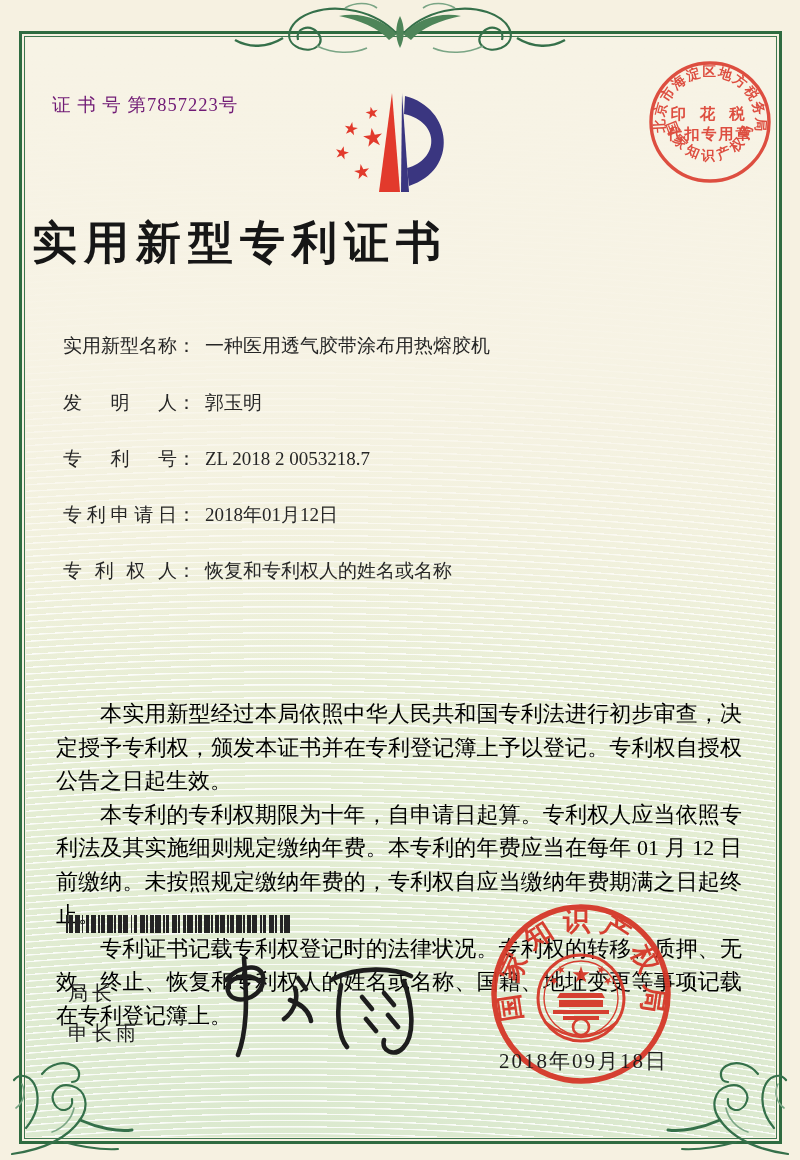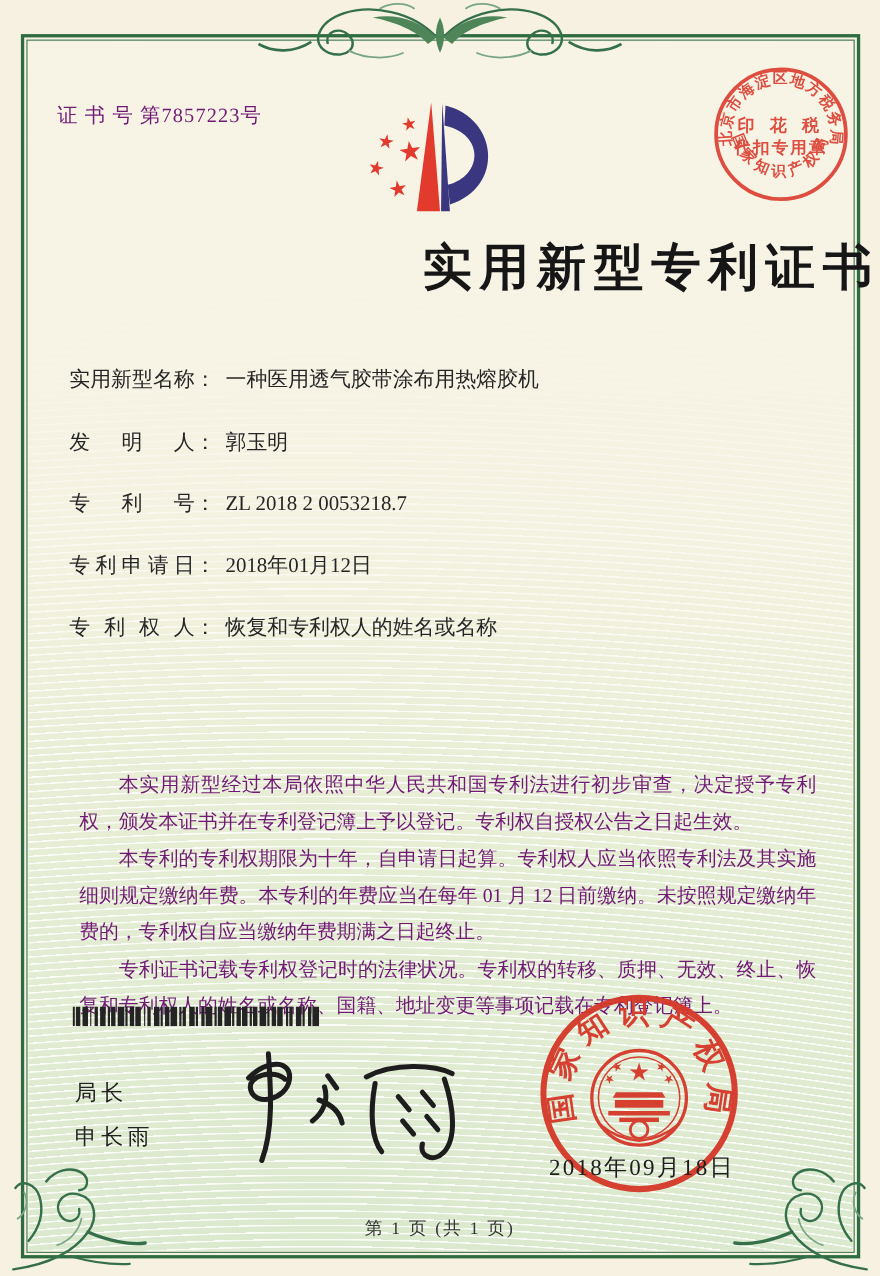--- a/index.html
+++ b/index.html
@@ -8,31 +8,31 @@
   
   .frame{position:absolute;left:19px;top:31px;right:18px;bottom:16px;border:3px solid #2e6b40;}
   .frame::before{content:"";position:absolute;inset:2px;border:1px solid #3d7750;}
   .cert-bg{position:absolute;inset:4px;
     background:
       linear-gradient(180deg, rgba(247,243,229,1) 0%, rgba(247,243,229,.92) 28%, rgba(247,243,229,0) 58%),
       repeating-radial-gradient(ellipse 1900px 1300px at 35% 225%, rgba(255,255,255,0) 0px, rgba(255,255,255,0) 7px, rgba(255,255,255,.85) 8px, rgba(255,255,255,.85) 9.5px),
       linear-gradient(180deg,#f4efdd 0%,#eff0da 45%,#e4edd3 70%,#dbe9cf 100%);}
   
   .cert-no{position:absolute;left:52px;top:92px;font-size:18.5px;letter-spacing:1px;color:#701a75;}
-  .title{position:absolute;left:0;right:0;top:213px;text-align:right;font-size:45px;font-weight:700;
+  .title{position:absolute;left:0;right:0;top:213px;text-align:left;font-size:45px;font-weight:700;
          letter-spacing:7px;color:#161616;margin-left:32px;}
   .row{position:absolute;left:63px;right:60px;font-size:19px;line-height:30px;color:#262626;white-space:nowrap;}
   .flabel{display:inline-block;width:114px;text-align:justify;text-align-last:justify;}
   .colon{display:inline-block;}
   .fval{margin-left:9px;}
   .addr-val{display:inline-block;white-space:normal;width:560px;vertical-align:top;
             margin-left:-36px;text-indent:45px;}
   .grant-right{position:absolute;left:404px;top:0;}
-  .paras{position:absolute;left:72px;right:58px;top:697px;font-size:18px;line-height:33.5px;
-         text-align:justify;color:#701a75;}
+  .paras{position:absolute;left:56px;right:58px;top:697px;font-size:22px;line-height:33.5px;
+         text-align:justify;color:#000000;}
   .paras p{margin:0;text-indent:2em;}
   .signer{position:absolute;left:68px;font-size:20px;letter-spacing:4px;color:#222;}
   .seal-date{position:absolute;left:499px;top:1047px;font-size:21px;letter-spacing:2px;color:#1e1e1e;}
   .footer{position:absolute;left:0;right:0;top:1107px;text-align:center;font-size:16px;
           letter-spacing:2px;color:#333;}
   
   .abs{position:absolute;}
   .barcode{position:absolute;left:66px;top:915px;width:224px;height:18px;overflow:hidden;white-space:nowrap;font-size:0;}
   .barcode i{display:inline-block;height:100%;background:#242424;}
   .stamp-svg text{font-family:"Liberation Serif","DejaVu Serif",serif;}
@@ -180,15 +180,14 @@
         <rect x="90" y="120" width="44" height="7"></rect>
         <path d="M84,130 L140,130 L140,134 L84,134 Z"></path>
         <rect x="94" y="136" width="36" height="4"></rect>
       </g>
       <circle cx="112" cy="147" r="8" fill="none" stroke="#d53728" stroke-width="2.6"></circle>
       <path d="M76,142 C88,152 100,156 112,157 C124,156 136,152 148,142" fill="none" stroke="#d53728" stroke-width="2.4"></path>
     </g>
   </svg>
   <div class="seal-date">2018年09月18日</div>
 
-  <div class="footer">第 1 页 (共 1 页)</div>
 
 </div>
 
 </body></html>

